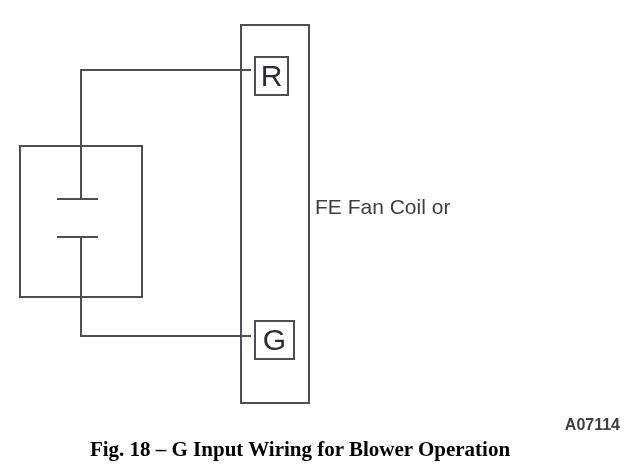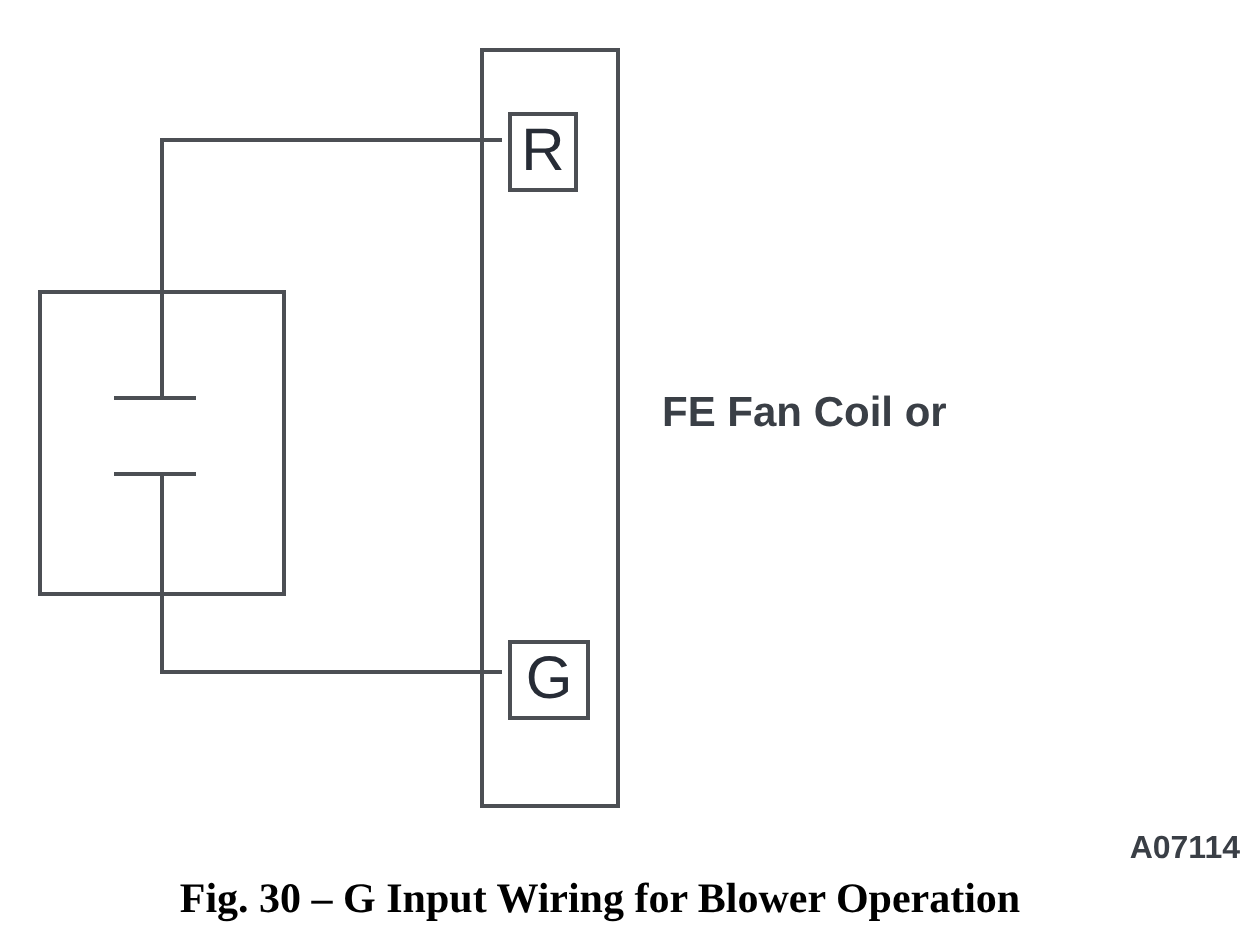--- a/index.html
+++ b/index.html
@@ -46,27 +46,26 @@
   }
   .wire-r-h { left: 80px; top: 69px;  width: 171px; height: 2px; }
   .wire-r-v { left: 80px; top: 69px;  width: 2px;   height: 131px; }
   .wire-g-v { left: 80px; top: 237px; width: 2px;   height: 100px; }
   .wire-g-h { left: 80px; top: 335px; width: 171px; height: 2px; }
   .plate-top    { left: 57px; top: 198px; width: 41px; height: 2px; }
   .plate-bottom { left: 57px; top: 236px; width: 41px; height: 2px; }
   
   .unit-label {
     position: absolute;
-    left: 331px;
+    left: 315px;
     top: 193px;
     font-size: 21px;
     line-height: 27px;
     color: var(--label-text, #3a3f46);
     white-space: nowrap;
-    font-weight: bold;
   }
   
   .drawing-number {
     position: absolute;
     right: 7px;
     top: 416px;
     font-size: 16px;
     color: var(--label-text, #3a3f46);
     font-weight: bold;
   }
@@ -103,15 +102,15 @@
   <div class="wire wire-r-v"></div>
   <div class="wire wire-g-v"></div>
   <div class="wire wire-g-h"></div>
 
   <div class="unit-label">
     <div>FE Fan Coil or</div>
   </div>
 
   <div class="drawing-number">A07114</div>
 
-  <div class="caption">Fig. 30 – G Input Wiring for Blower Operation</div>
+  <div class="caption">Fig. 18 – G Input Wiring for Blower Operation</div>
 
 </div>
 
 </body></html>

